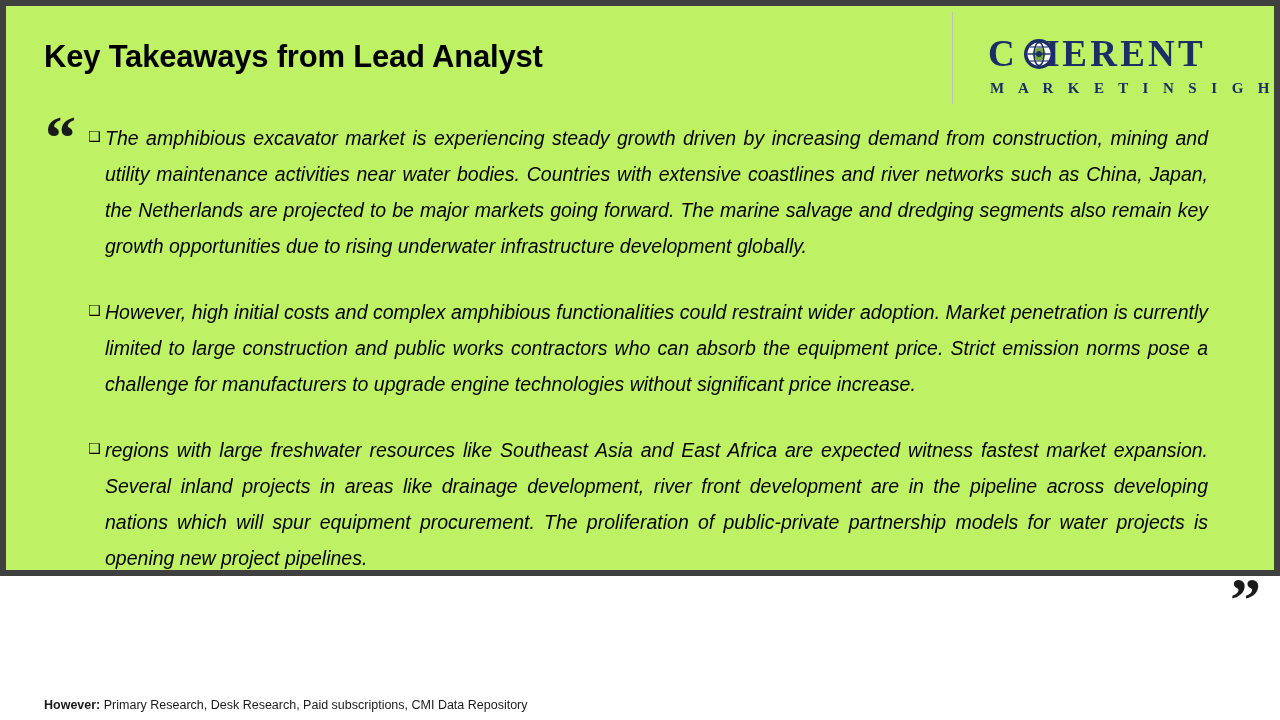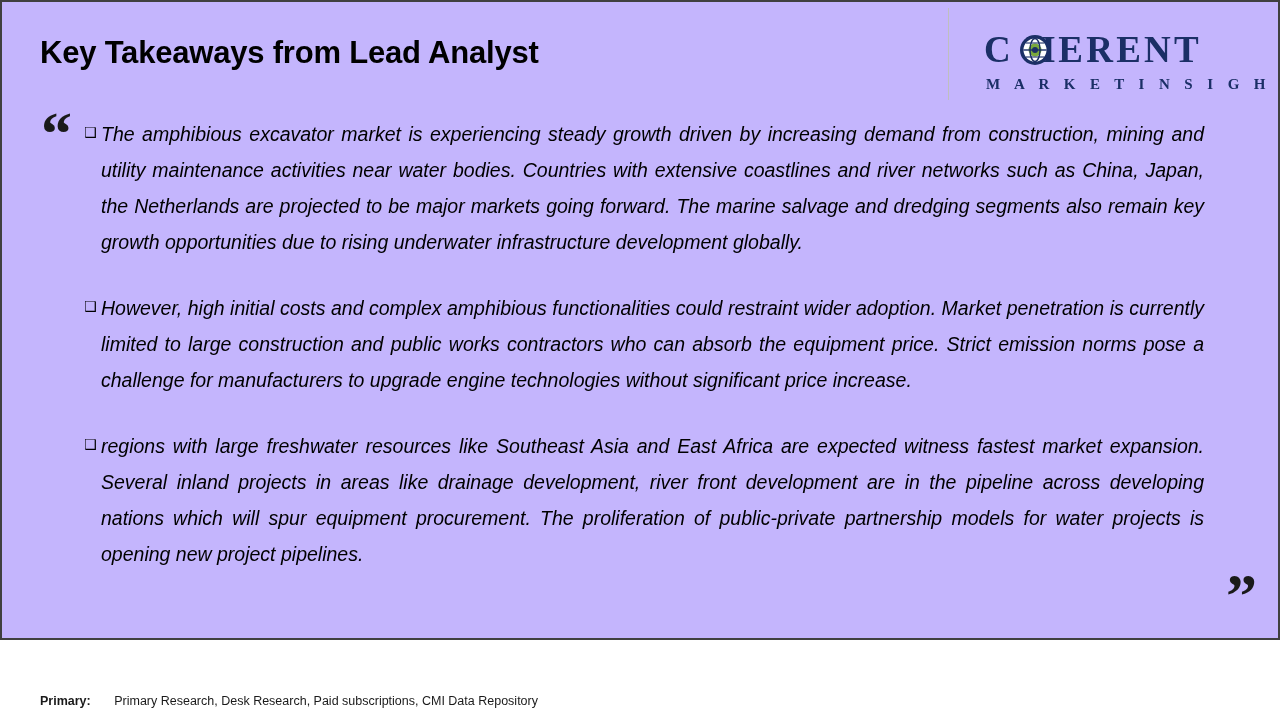--- a/index.html
+++ b/index.html
@@ -9,24 +9,24 @@
   body {
     width: 1280px;
     height: 720px;
     background: #ffffff;
     font-family: "Liberation Sans", sans-serif;
     overflow: hidden;
   }
   .slide {
     position: relative;
     width: 1280px;
-    height: 640px;
+    height: 576px;
     box-sizing: border-box;
-    border: 2px solid #404040;
-    background: #c4b5fd;
+    border: 6px solid #404040;
+    background: #bef264;
   }
   
   .header {
     position: absolute;
     top: 0;
     left: 0;
     width: 1280px;
     height: 100px;
   }
   .title {
@@ -139,21 +139,21 @@
   
   .source {
     position: absolute;
     left: 38px;
     top: 692px;
     font-size: 12.5px;
     color: #1a1a1a;
     white-space: nowrap;
   }
   .source b { font-weight: bold; }
-  .source span.value { font-weight: normal; margin-left: 20px; }
+  .source span.value { font-weight: normal; }
 </style>
 </head>
 <body>
 
 <div class="slide">
 
   <div class="header">
     <div class="title">Key Takeaways from Lead Analyst</div>
     <div class="header-divider"></div>
 
@@ -190,16 +190,16 @@
     <div class="bullet-row">
       <div class="bullet-marker">❑</div>
       <div class="bullet-text">regions with large freshwater resources like Southeast Asia and East Africa are expected witness fastest market expansion. Several inland projects in areas like drainage development, river front development are in the pipeline across developing nations which will spur equipment procurement. The proliferation of public-private partnership models for water projects is opening new project pipelines.</div>
     </div>
 
   </div>
 
   <div class="quote-close">”</div>
 
   <div class="source">
-    <b>Primary:</b><span class="value"> Primary Research, Desk Research, Paid subscriptions, CMI Data Repository</span>
+    <b>However:</b><span class="value"> Primary Research, Desk Research, Paid subscriptions, CMI Data Repository</span>
   </div>
 
 </div>
 
 </body></html>

